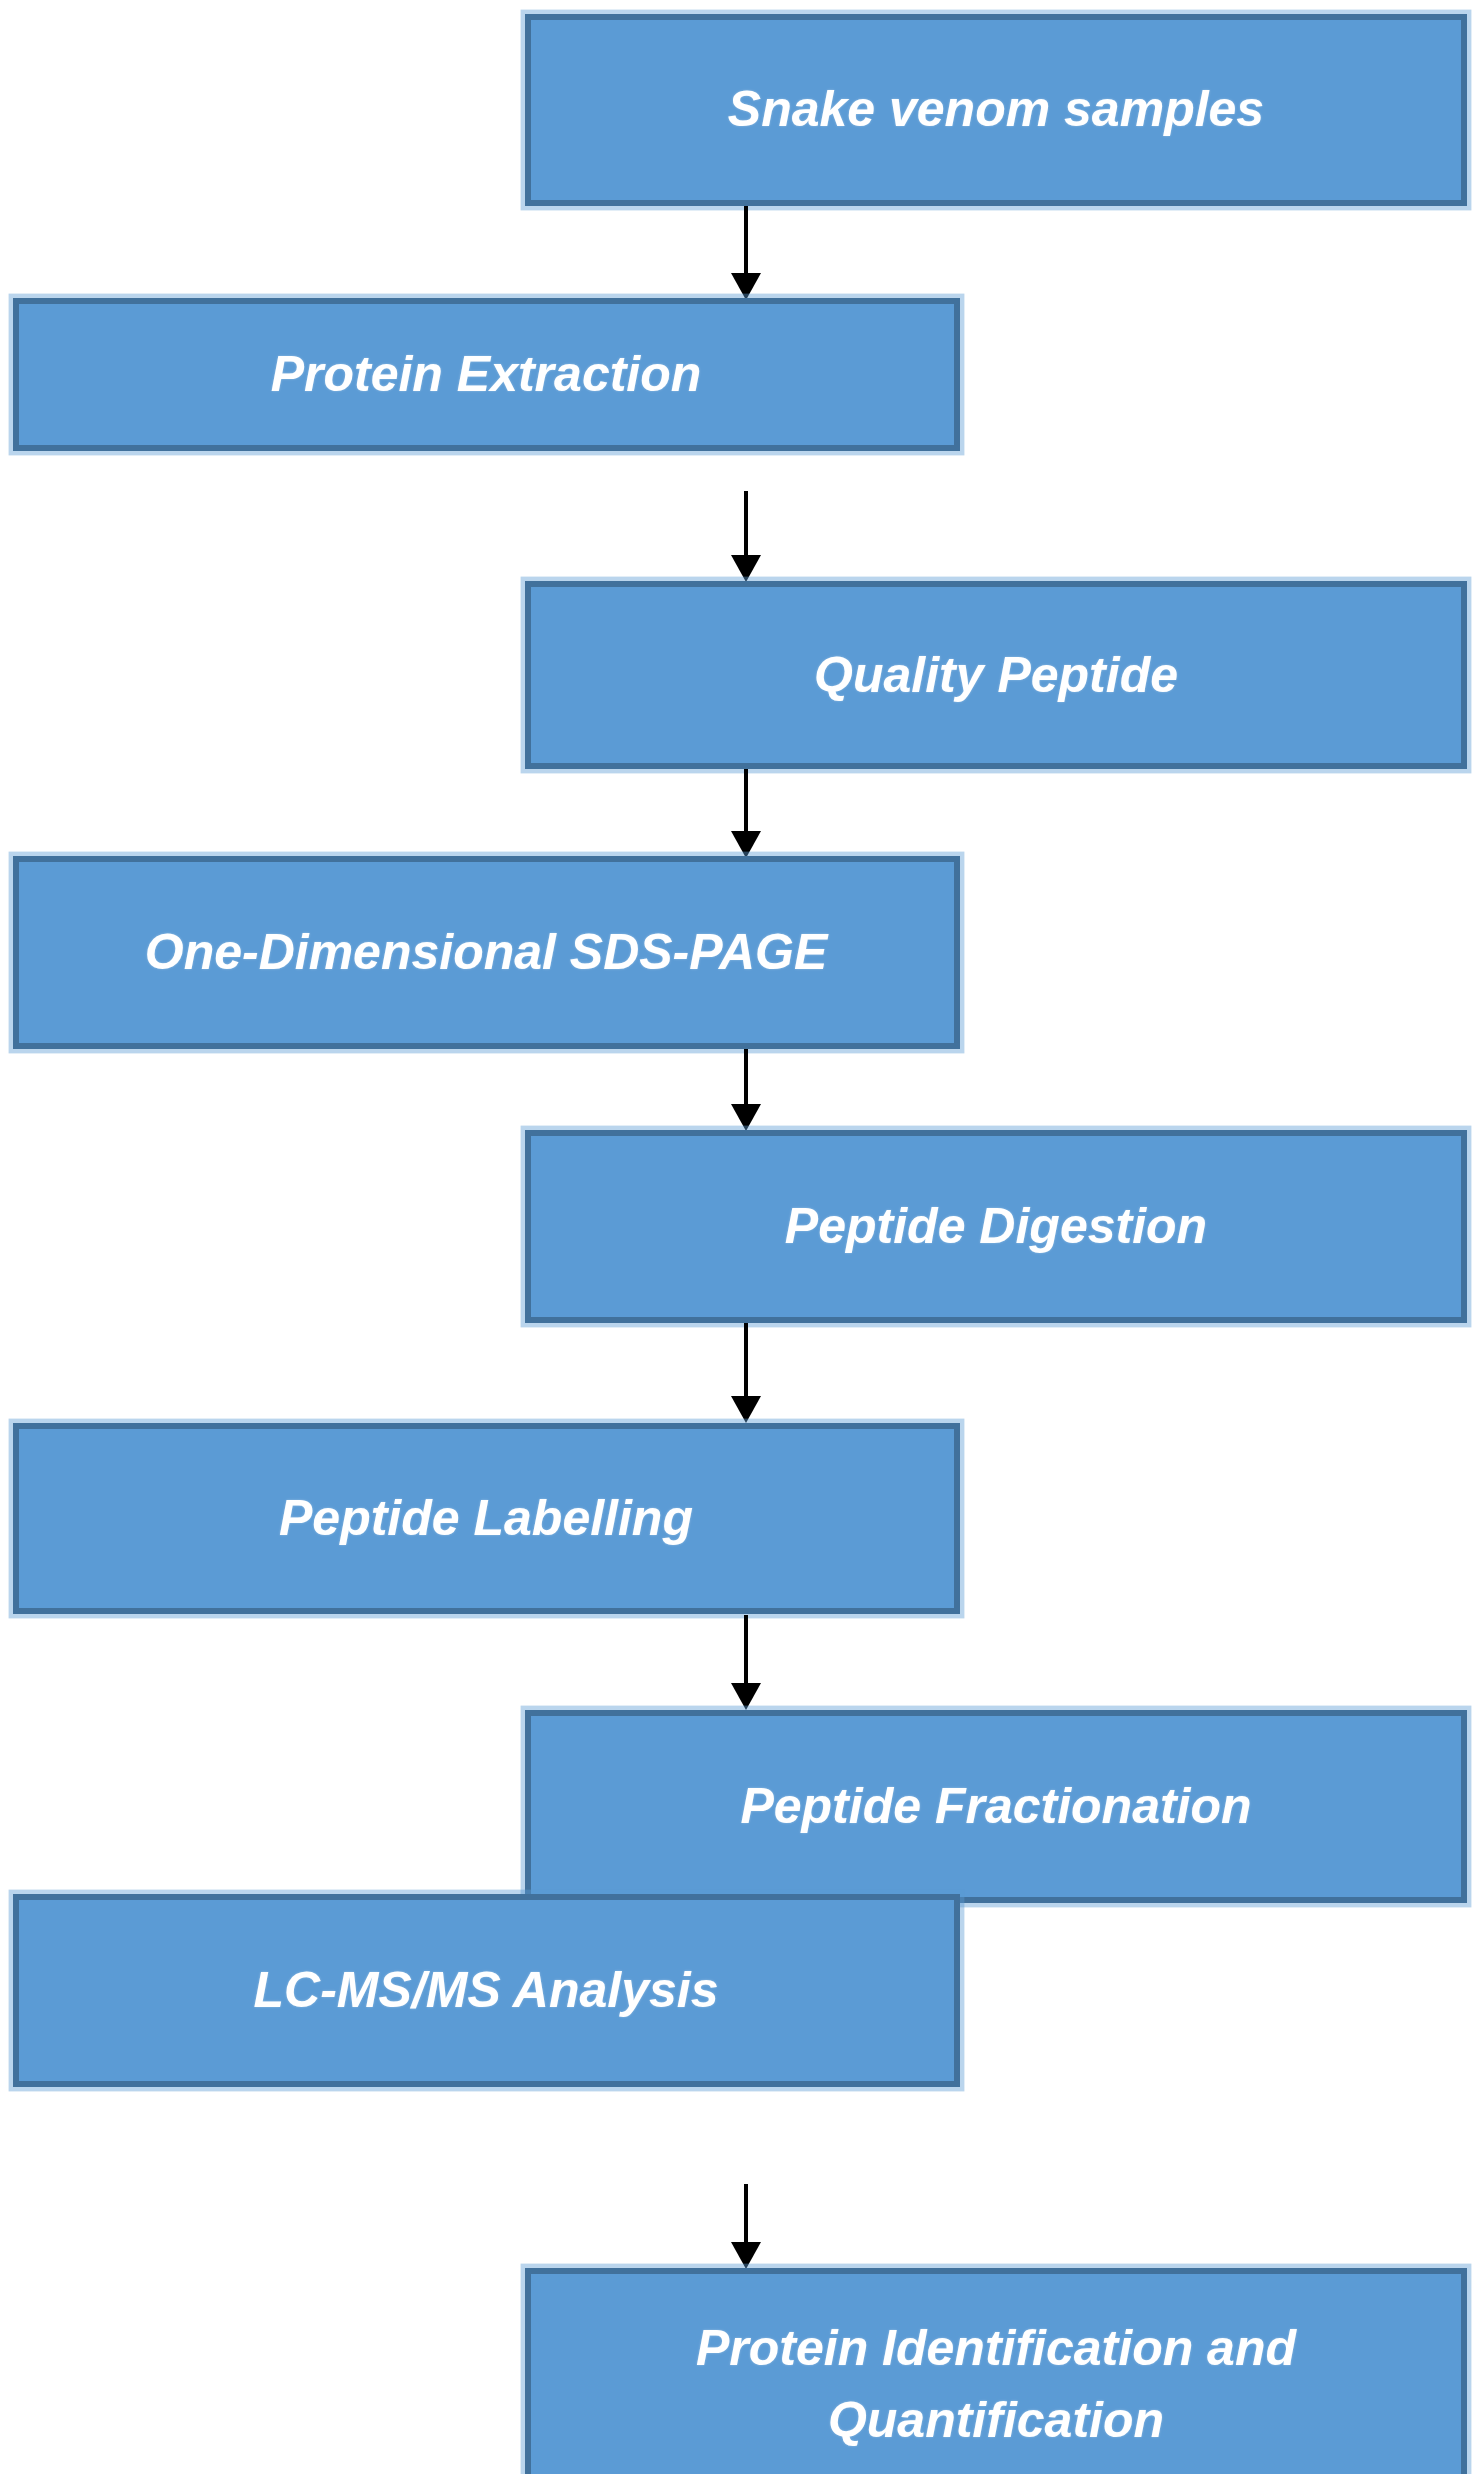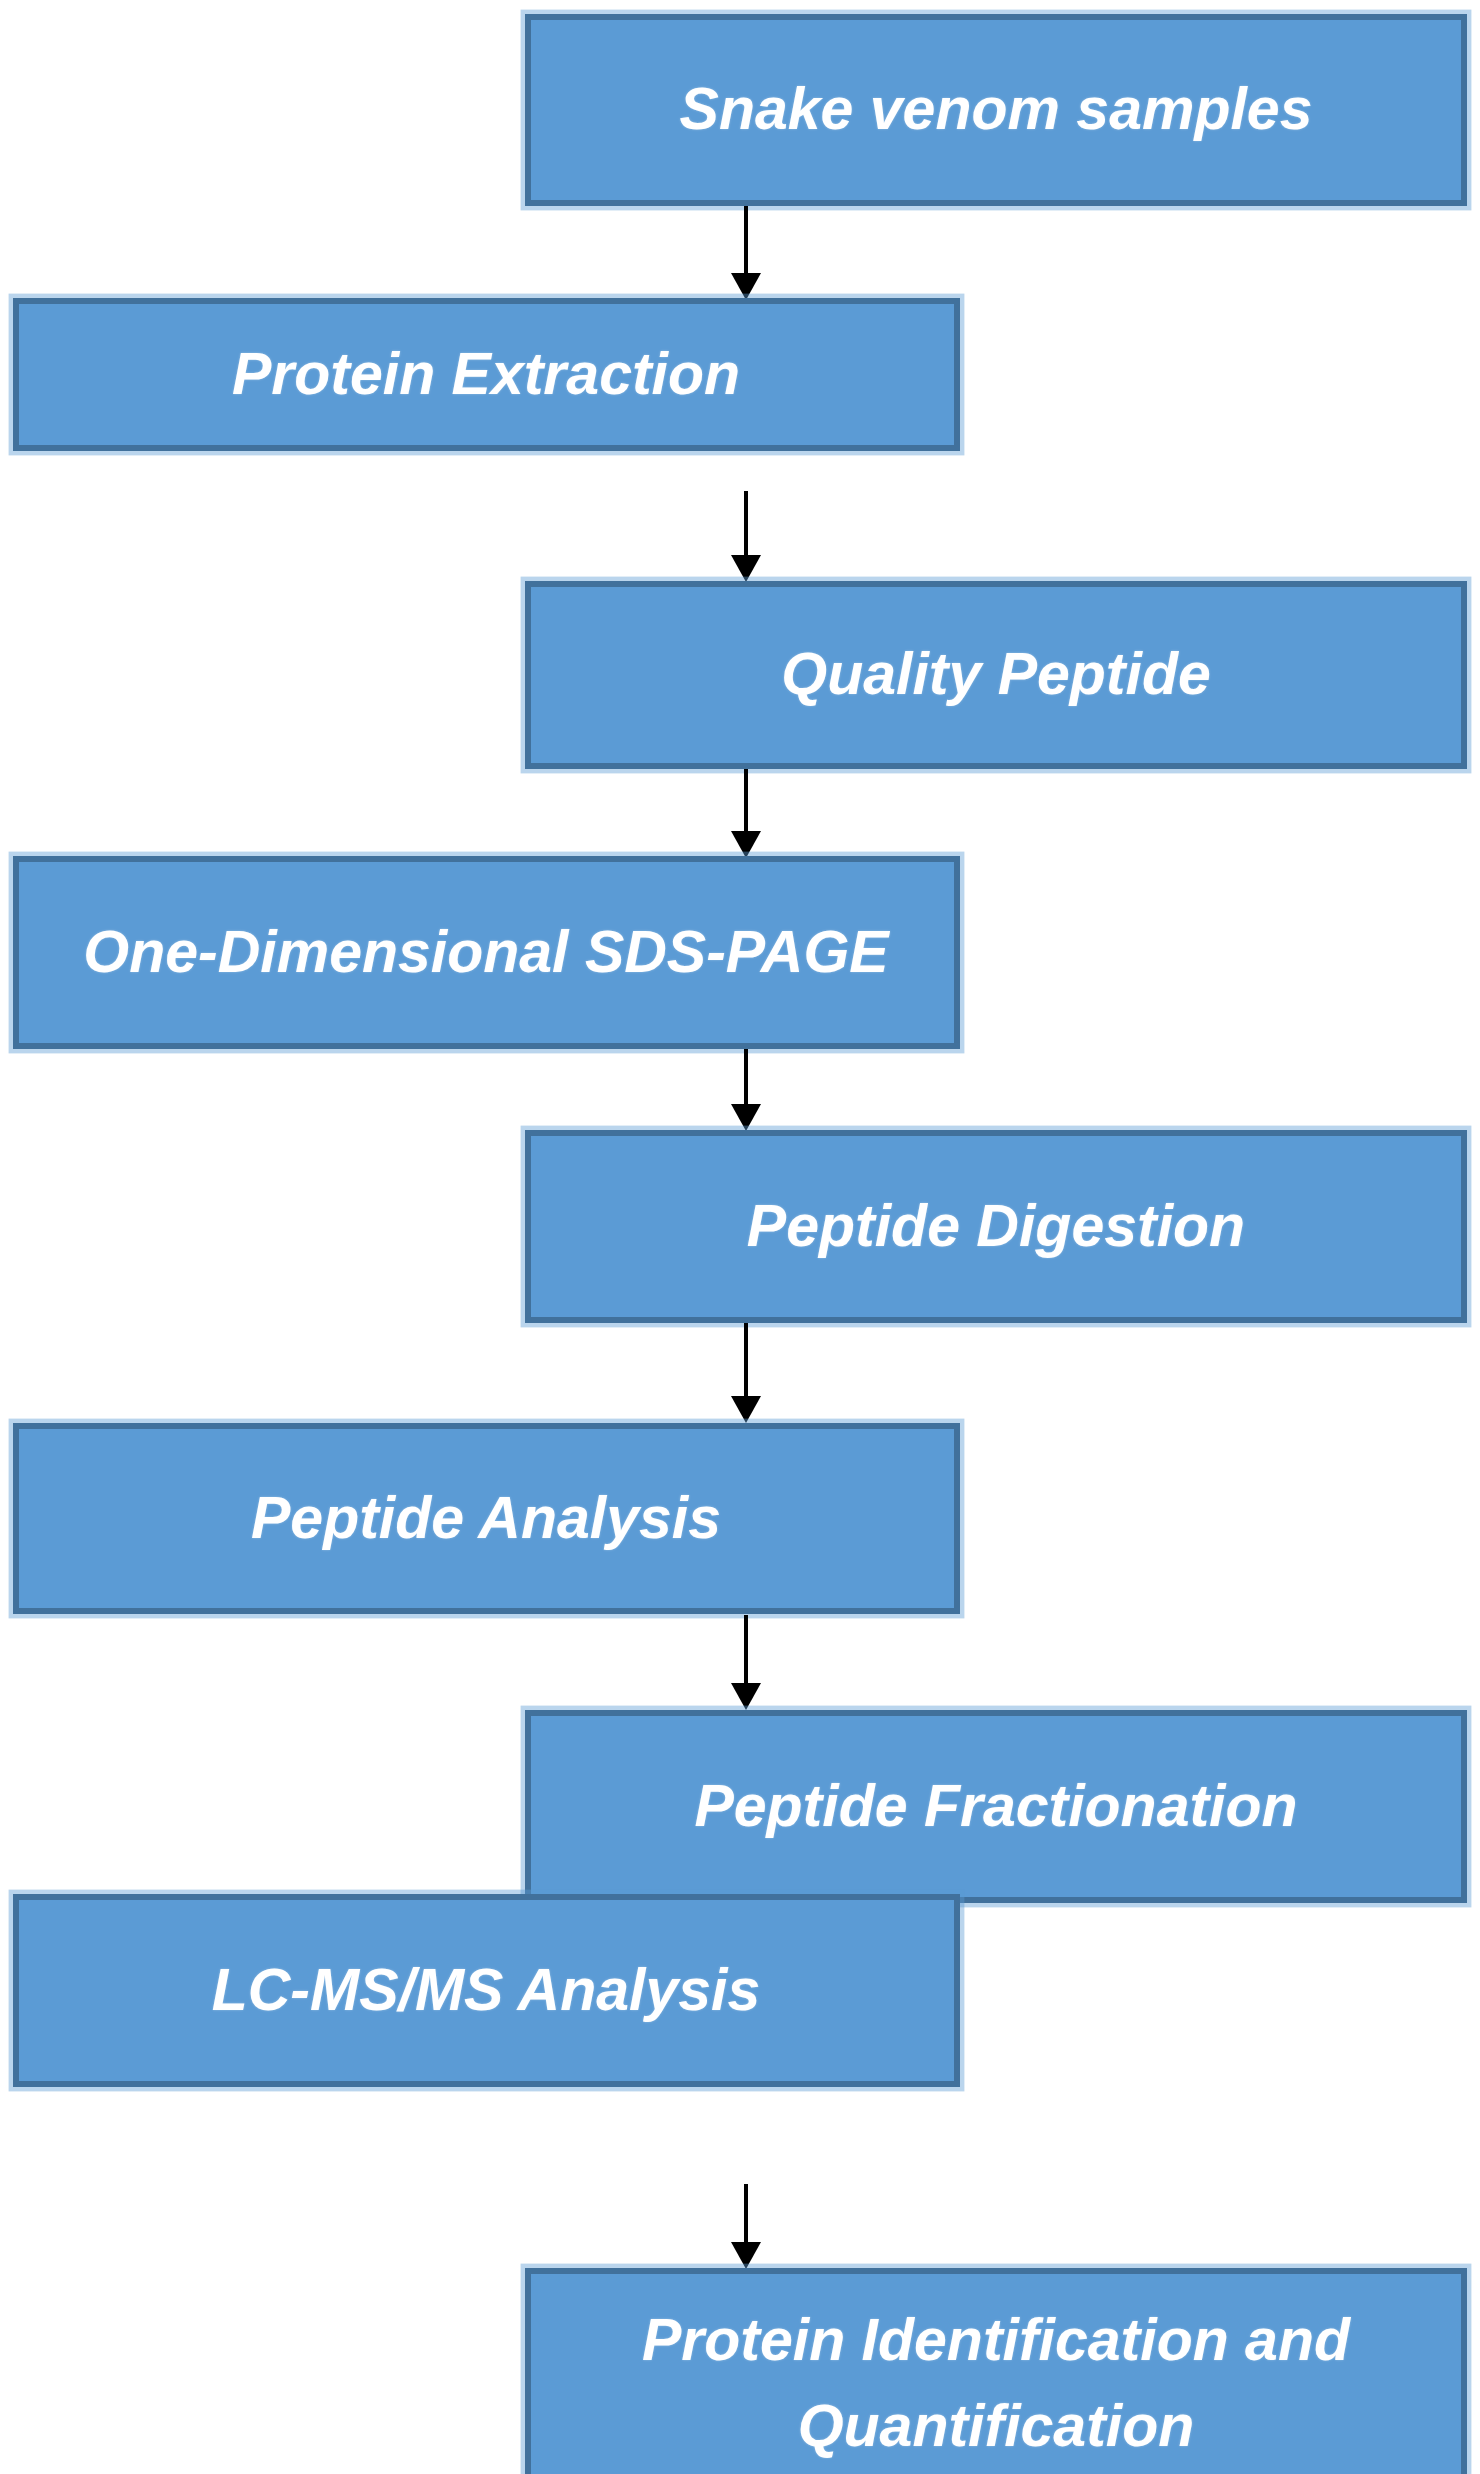--- a/index.html
+++ b/index.html
@@ -12,21 +12,21 @@
     background:#5B9BD5;
     border:6.9px solid #41719C;
     box-shadow:0 0 0 4.4px rgba(91,155,213,0.42);
     display:flex;
     align-items:center;
     justify-content:center;
     text-align:center;
     color:#ffffff;
     font-style:italic;
     font-weight:bold;
-    font-size:59px;
+    font-size:50px;
     line-height:1.45;
     text-shadow:0 0 2.5px rgba(255,255,255,0.35);
   }
   .box.left {left:12.5px;  width:947px;}
   .box.right{left:525px; width:942px;}
 
   .b1{top:13.7px;  height:192px;}
   .b2{top:298px; height:153px;}
   .b3{top:581px; height:188px;}
   .b4{top:856px;height:193px;}
@@ -98,21 +98,21 @@
 <div class="box right b5 oneline">
   <span>Peptide Digestion</span>
 </div>
 
 <div class="arrow" style="top:1323px;height:100px;">
   <div class="shaft"></div>
   <div class="head"></div>
 </div>
 
 <div class="box left b6 oneline">
-  <span>Peptide Analysis</span>
+  <span>Peptide Labelling</span>
 </div>
 
 <div class="arrow" style="top:1615px;height:95px;">
   <div class="shaft"></div>
   <div class="head"></div>
 </div>
 
 <div class="box right b7 oneline">
   <span>Peptide Fractionation</span>
 </div>

